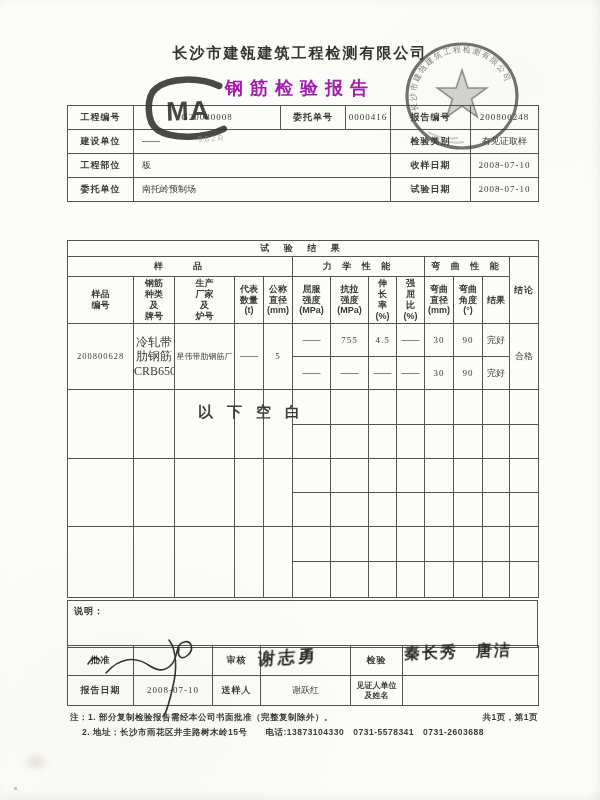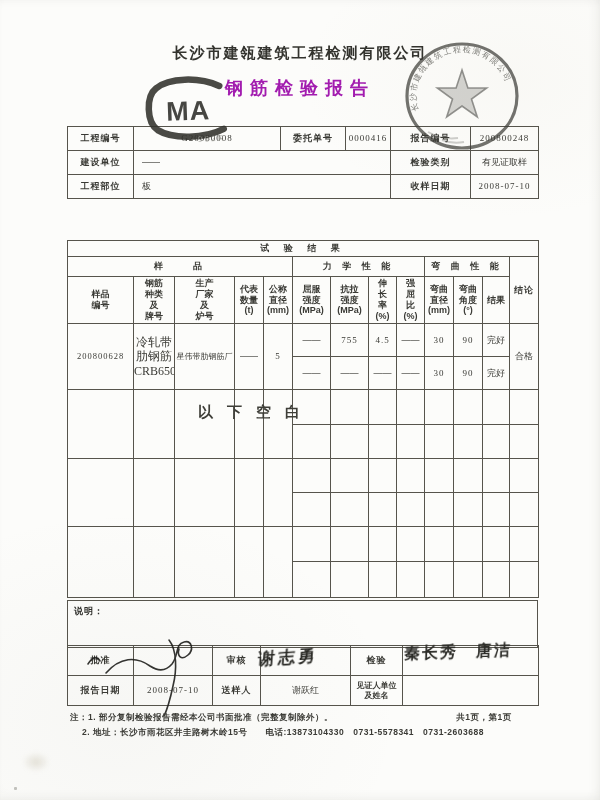--- a/index.html
+++ b/index.html
@@ -35,36 +35,36 @@
   .remarks{position:absolute;left:67px;top:600px;width:469px;height:46px;border:1px solid #56544c;}
   .remarks span{position:absolute;left:6px;top:4px;font-size:9px;font-weight:600;color:#2d2d29;letter-spacing:1px;}
   .blank-note{position:absolute;left:198px;top:403px;font-size:15px;font-weight:600;
     letter-spacing:14px;color:#3e3e38;}
   .overlay{position:absolute;pointer-events:none;}
   .sig-text{position:absolute;pointer-events:none;color:#2b2b27;font-weight:600;}
   .review-sig{left:258px;top:646px;font-size:17px;transform:rotate(-4deg) skewX(-8deg);letter-spacing:3px;filter:blur(.2px);}
   .test-sig{left:404px;top:642px;font-size:16px;transform:rotate(-2deg) skewX(-4deg);letter-spacing:2px;filter:blur(.2px);}
   .fnote{position:absolute;font-size:8.5px;font-weight:600;color:#3b3b36;letter-spacing:.5px;}
   .n1{left:70px;top:712px;width:370px;}
-  .pg{left:430px;top:712px;width:108px;text-align:center;}
+  .pg{left:430px;top:712px;width:108px;text-align:right;}
   .n2{left:82px;top:727px;width:460px;}
   .smudge{position:absolute;left:22px;top:752px;width:28px;height:20px;border-radius:50%;
     background:radial-gradient(ellipse, rgba(170,160,130,.28), transparent 70%);filter:blur(2px);}
   .speck{position:absolute;left:14px;top:787px;width:3px;height:3px;background:#8a8a82;opacity:.5;border-radius:1px;}
   svg text{font-family:"Liberation Sans",sans-serif;}
 </style>
 </head>
 <body>
 
 <div id="sheet">
 
   <div class="hdr-company">长沙市建瓴建筑工程检测有限公司</div>
   <div class="hdr-title">钢筋检验报告</div>
 
-  <table class="t" style="left:67px;top:126px;width:471px;">
+  <table class="t" style="left:67px;top:105px;width:471px;">
     <colgroup>
         <col style="width:66px">
         <col style="width:147px">
         <col style="width:65px">
         <col style="width:45px">
         <col style="width:80px">
         <col style="width:68px">
       </colgroup>
     <tbody>
         <tr style="height:24px">
@@ -78,20 +78,26 @@
     <tr style="height:24px">
       <td class="lab">建设单位</td>
       <td colspan="3" class="left dim">——</td>
       <td class="lab">检验类别</td>
       <td class="body-val">有见证取样</td>
     </tr>
     <tr style="height:24px">
       <td class="lab">工程部位</td>
       <td colspan="3" class="left body-val">板</td>
       <td class="lab">收样日期</td>
+      <td class="num">2008-07-10</td>
+    </tr>
+    <tr style="height:24px">
+      <td class="lab">委托单位</td>
+      <td colspan="3" class="left body-val dim">南托岭预制场</td>
+      <td class="lab">试验日期</td>
       <td class="num">2008-07-10</td>
     </tr>
   </tbody>
     </table>
 
   <table class="t" style="left:67px;top:240px;width:471px;">
     <colgroup>
       <col style="width:66px">
         <col style="width:41px">
         <col style="width:60px">

